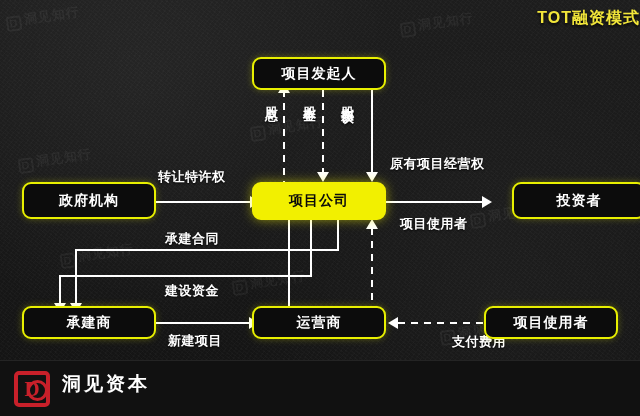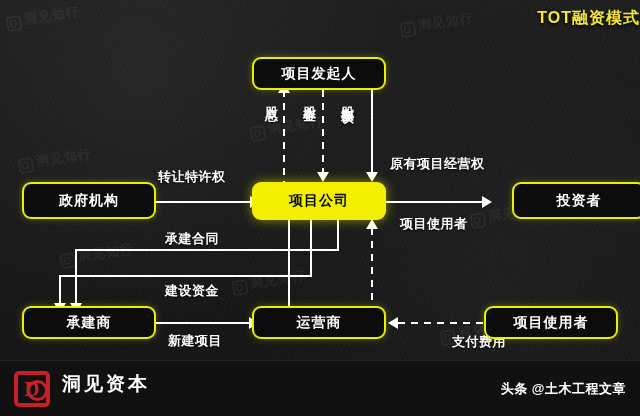--- a/index.html
+++ b/index.html
@@ -239,16 +239,15 @@
     <span>运营商</span>
   </div>
 
   <div class="node" style="left:484px; top:306px; width:134px; height:33px;">
     <span>项目使用者</span>
   </div>
 
   <div id="footerbar">
     <div id="logomark">D</div>
     <div id="brandcn">洞见资本</div>
-    <div id="credit">头条 @土木工程文章</div>
   </div>
 
 </div>
 
 </body></html>

